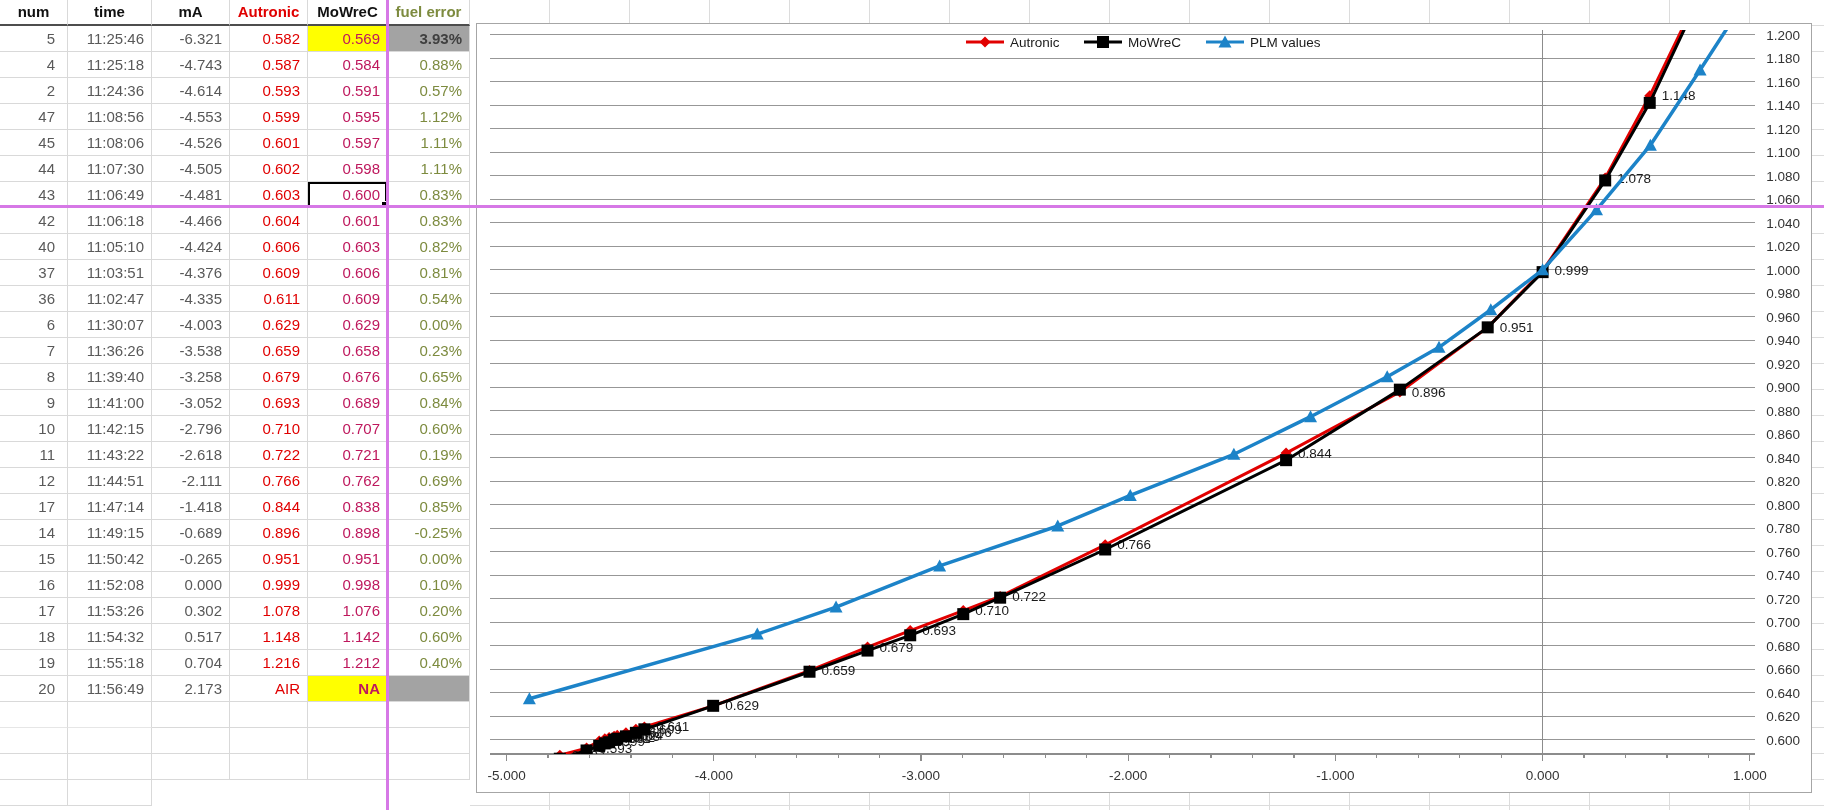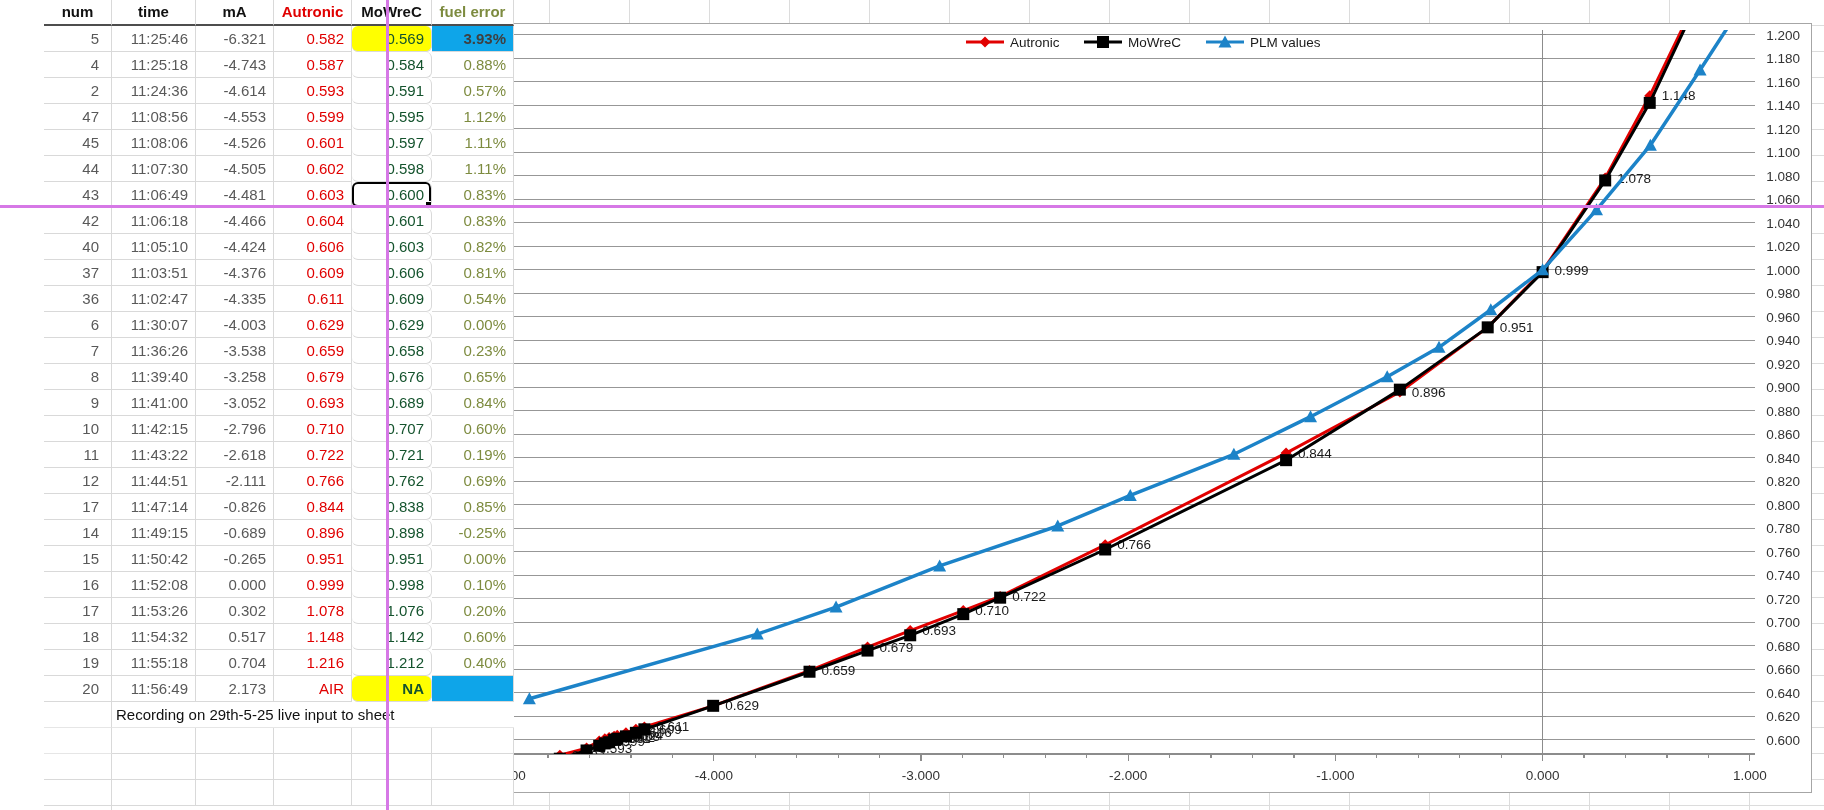--- a/index.html
+++ b/index.html
@@ -12,35 +12,35 @@
   #strip-right{left:1812px;top:0;width:12px;height:810px;
     background:repeating-linear-gradient(to bottom,transparent 0 25px,#dcdcdc 25px 26px);}
   #strip-bottom{left:470px;top:793px;width:1354px;height:17px;
     background:
       repeating-linear-gradient(to right,transparent 0 79px,#dcdcdc 79px 80px),
       linear-gradient(to bottom,transparent 12px,#dcdcdc 12px,#dcdcdc 13px,transparent 13px);}
 
   
   #tablewrap{position:absolute;left:0;top:0;width:470px;height:810px;z-index:20;
     display:grid;grid-template-columns:68px 84px 78px 78px 80px 82px;grid-auto-rows:26px;
-    background:#fff;margin-left:44px;}
+    background:#fff;}
   .th{box-sizing:border-box;background:#fff;font-size:15px;font-weight:bold;line-height:23px;
     text-align:center;border-right:1px solid #d9d9d9;border-bottom:2px solid #4d4d4d;color:#111;}
   .td{box-sizing:border-box;background:#fff;font-size:15px;line-height:25px;text-align:right;
     padding-right:7px;border-right:1px solid #d9d9d9;border-bottom:1px solid #d9d9d9;
     white-space:nowrap;overflow:visible;}
   .num-col{padding-right:12px;}
   .c-gray{color:#595959;}
   .c-red{color:#e00000;}
-  .c-black{color:#14532d;border-radius:6px;}
+  .c-black{color:#be185d;}
   .c-olive{color:#7d8b3f;}
   .c-dark{color:#3f3f3f;}
   .bold{font-weight:bold;}
   .bg-yellow{background:#ffff00;}
-  .bg-pink{background:#0ea5e9;}
+  .bg-pink{background:#a3a3a3;}
   .selected{box-shadow:inset 0 0 0 2px #000;position:relative;}
   .selected::after{content:"";position:absolute;right:0px;bottom:0px;width:5px;height:5px;
     background:#000;border-left:1px solid #fff;border-top:1px solid #fff;}
   .notes-cell{grid-column:2/7;box-sizing:border-box;background:#fff;font-size:15px;
     line-height:25px;text-align:left;padding-left:4px;color:#111;white-space:nowrap;
     border-bottom:1px solid #e6e6e6;}
   .note-stub{box-sizing:border-box;background:#fff;border-right:1px solid #d9d9d9;
     border-bottom:1px solid #e6e6e6;}
 
   
@@ -169,21 +169,21 @@
       <div class="td c-black">0.721</div>
       <div class="td c-olive">0.19%</div>
       <div class="td c-gray num-col">12</div>
       <div class="td c-gray">11:44:51</div>
       <div class="td c-gray">-2.111</div>
       <div class="td c-red">0.766</div>
       <div class="td c-black">0.762</div>
       <div class="td c-olive">0.69%</div>
       <div class="td c-gray num-col">17</div>
       <div class="td c-gray">11:47:14</div>
-      <div class="td c-gray">-0.826</div>
+      <div class="td c-gray">-1.418</div>
       <div class="td c-red">0.844</div>
       <div class="td c-black">0.838</div>
       <div class="td c-olive">0.85%</div>
       <div class="td c-gray num-col">14</div>
       <div class="td c-gray">11:49:15</div>
       <div class="td c-gray">-0.689</div>
       <div class="td c-red">0.896</div>
       <div class="td c-black">0.898</div>
       <div class="td c-olive">-0.25%</div>
       <div class="td c-gray num-col">15</div>
@@ -216,21 +216,20 @@
       <div class="td c-red">1.216</div>
       <div class="td c-black">1.212</div>
       <div class="td c-olive">0.40%</div>
       <div class="td c-gray num-col">20</div>
       <div class="td c-gray">11:56:49</div>
       <div class="td c-gray">2.173</div>
       <div class="td c-red">AIR</div>
       <div class="td c-black bg-yellow bold">NA</div>
       <div class="td c-olive bg-pink"></div>
       <div class="note-stub"></div>
-      <div class="notes-cell">Recording on 29th-5-25 live input to sheet</div>
       <div class="note-stub"></div>
       <div class="td"></div>
       <div class="td"></div>
       <div class="td"></div>
       <div class="td"></div>
       <div class="td"></div>
       <div class="td"></div>
       <div class="td"></div>
       <div class="td"></div>
       <div class="td"></div>

